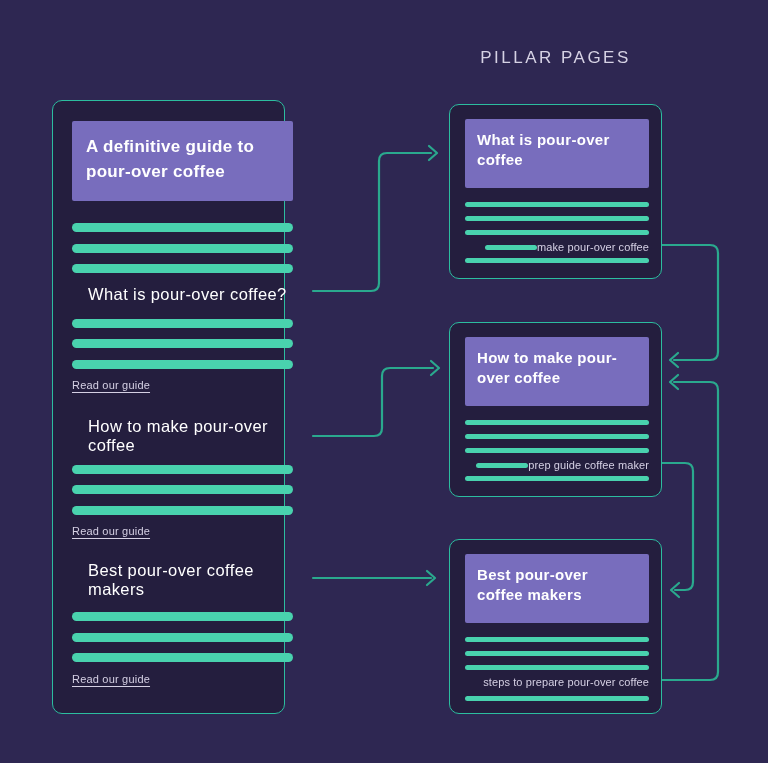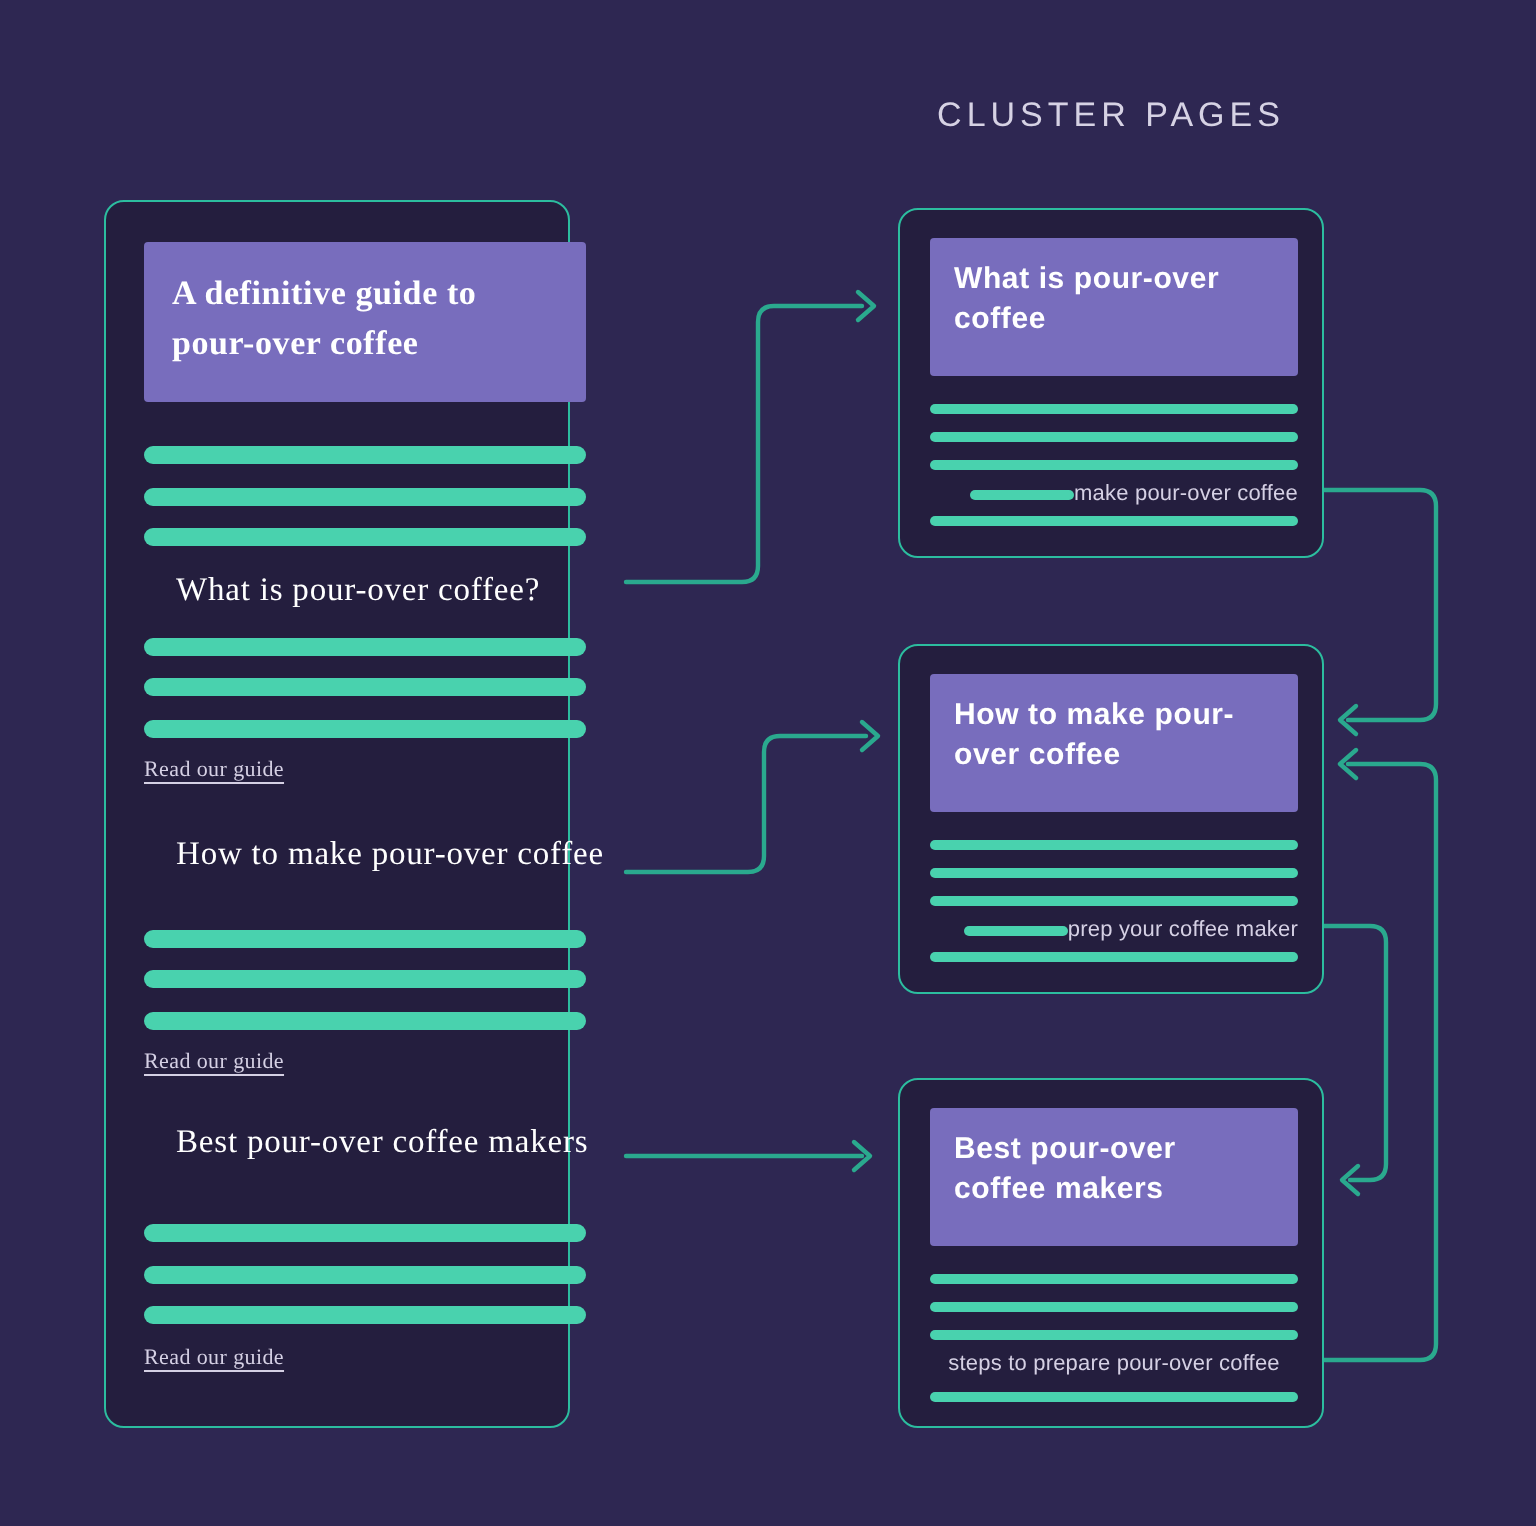--- a/index.html
+++ b/index.html
@@ -25,21 +25,21 @@
   }
   .col-title.pillar-pos{left:52px;width:261px;}
   .col-title.cluster-pos{left:449px;width:213px;}
 
   .card{
     position:absolute;box-sizing:border-box;
     background:var(--card-background);
     border:1.5px solid var(--card-border);
     border-radius:10px;
   }
-  .card.pillar{left:52px;top:100px;width:233px;height:614px;font-family:Liberation Serif, serif;}
+  .card.pillar{left:52px;top:100px;width:233px;height:614px;}
   .card.cluster{left:449px;width:213px;height:175px;}
   .card.c1{top:104px;}
   .card.c2{top:322px;}
   .card.c3{top:539px;}
 
   .header-block{
     position:absolute;box-sizing:border-box;border-radius:2px;
     background:var(--header-block);color:var(--heading-text);
   }
   .pillar .header-block{
@@ -68,37 +68,37 @@
   }
   .guide-link{
     position:absolute;left:19px;
     color:var(--muted-text);font-size:11px;letter-spacing:0.2px;
     text-decoration:underline;text-underline-offset:3px;cursor:pointer;
   }
   .anchor-row{
     position:absolute;left:15px;top:136px;width:184px;height:12px;
     display:flex;align-items:center;justify-content:flex-end;
   }
-  .anchor-row.no-bar{justify-content:center;}
+  .anchor-row.no-bar{justify-content:flex-end;}
   .mini-bar{width:52px;height:5px;border-radius:2.5px;background:var(--placeholder-bar);}
   .anchor-text{
     color:var(--muted-text);font-size:11px;letter-spacing:0.1px;white-space:nowrap;
   }
   .connectors{position:absolute;left:0;top:0;pointer-events:none;}
   .connectors path{
     stroke:var(--connector);stroke-width:2.2;fill:none;
     stroke-linecap:round;stroke-linejoin:round;
   }
 </style>
 </head>
 <body>
 
 <div class="stage">
 
-  <div class="col-title cluster-pos">CLUSTER PAGES</div>
+  <div class="col-title cluster-pos">PILLAR PAGES</div>
 
   <svg class="connectors" width="768" height="763" viewBox="0 0 768 763" aria-hidden="true">
 
     <path d="M313 291 H371 Q379 291 379 283 V161 Q379 153 387 153 H431"></path>
     <path d="M429 146 L437 153 L429 160"></path>
 
     <path d="M313 436 H374 Q382 436 382 428 V376 Q382 368 390 368 H433"></path>
     <path d="M431 361 L439 368 L431 375"></path>
 
     <path d="M313 578 H431"></path>
@@ -158,21 +158,21 @@
 
   <div class="card cluster c2">
     <div class="header-block">
       <span>How to make pour-over coffee</span>
     </div>
     <div class="line" style="top:97px"></div>
     <div class="line" style="top:111px"></div>
     <div class="line" style="top:125px"></div>
     <div class="anchor-row">
       <span class="mini-bar"></span>
-      <span class="anchor-text">prep your coffee maker</span>
+      <span class="anchor-text">prep guide coffee maker</span>
     </div>
     <div class="line" style="top:153px"></div>
   </div>
 
   <div class="card cluster c3">
     <div class="header-block">
       <span>Best pour-over coffee makers</span>
     </div>
     <div class="line" style="top:97px"></div>
     <div class="line" style="top:111px"></div>

